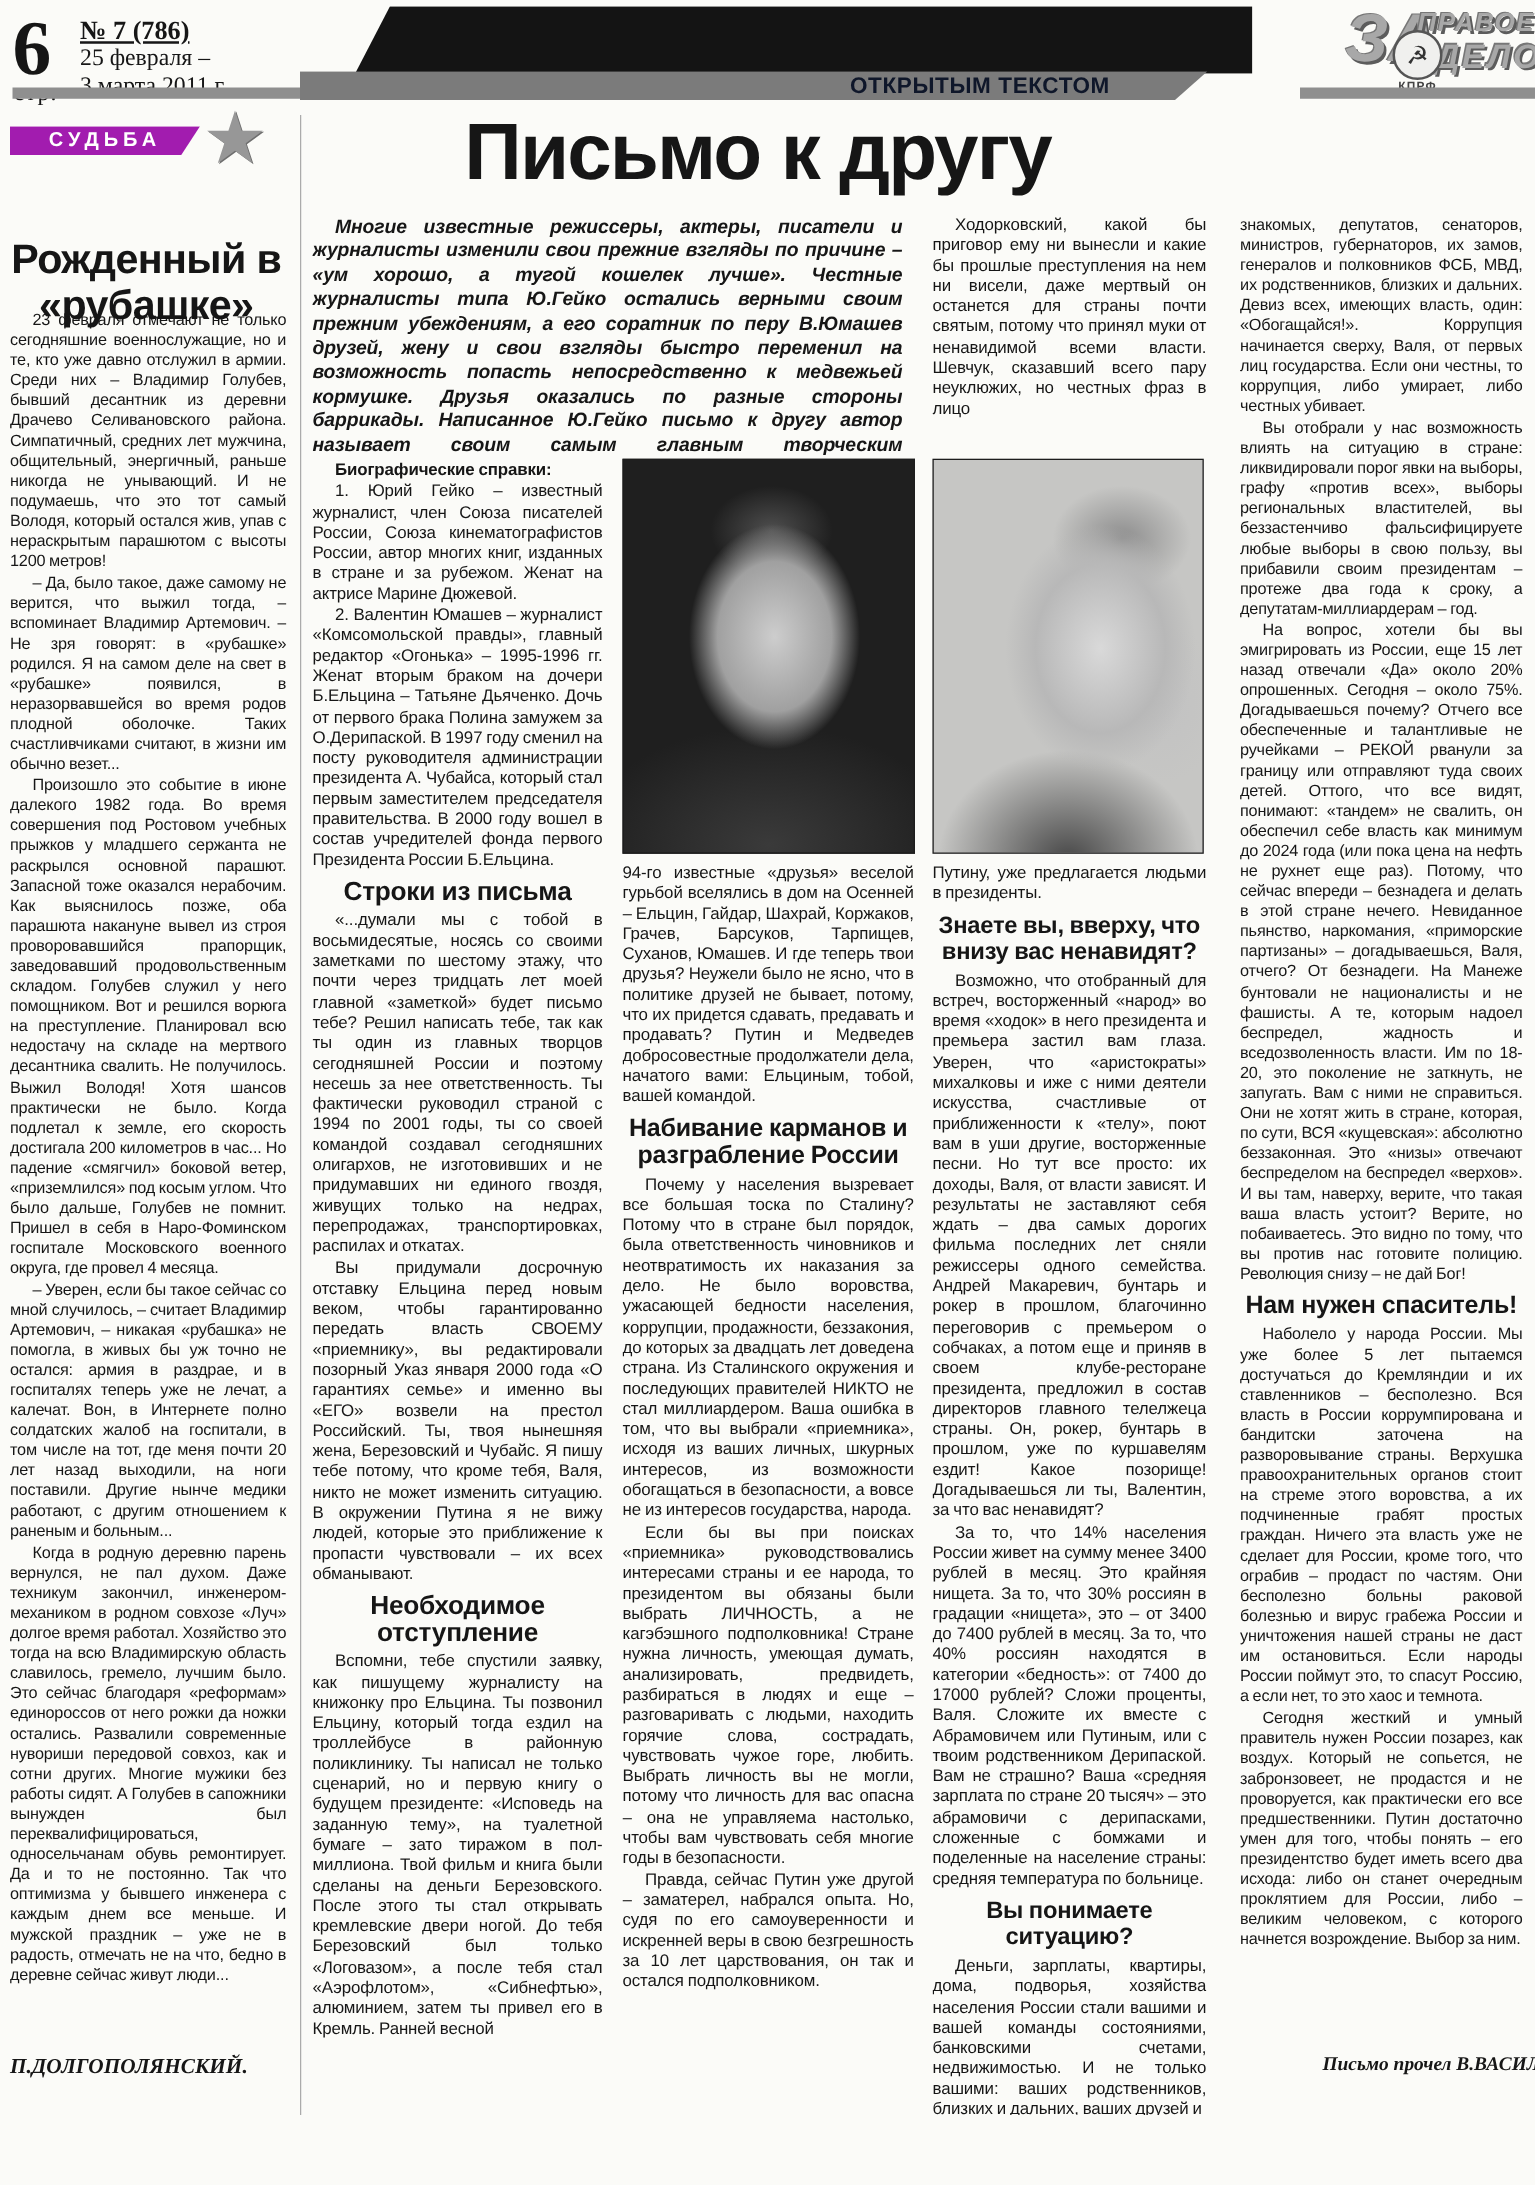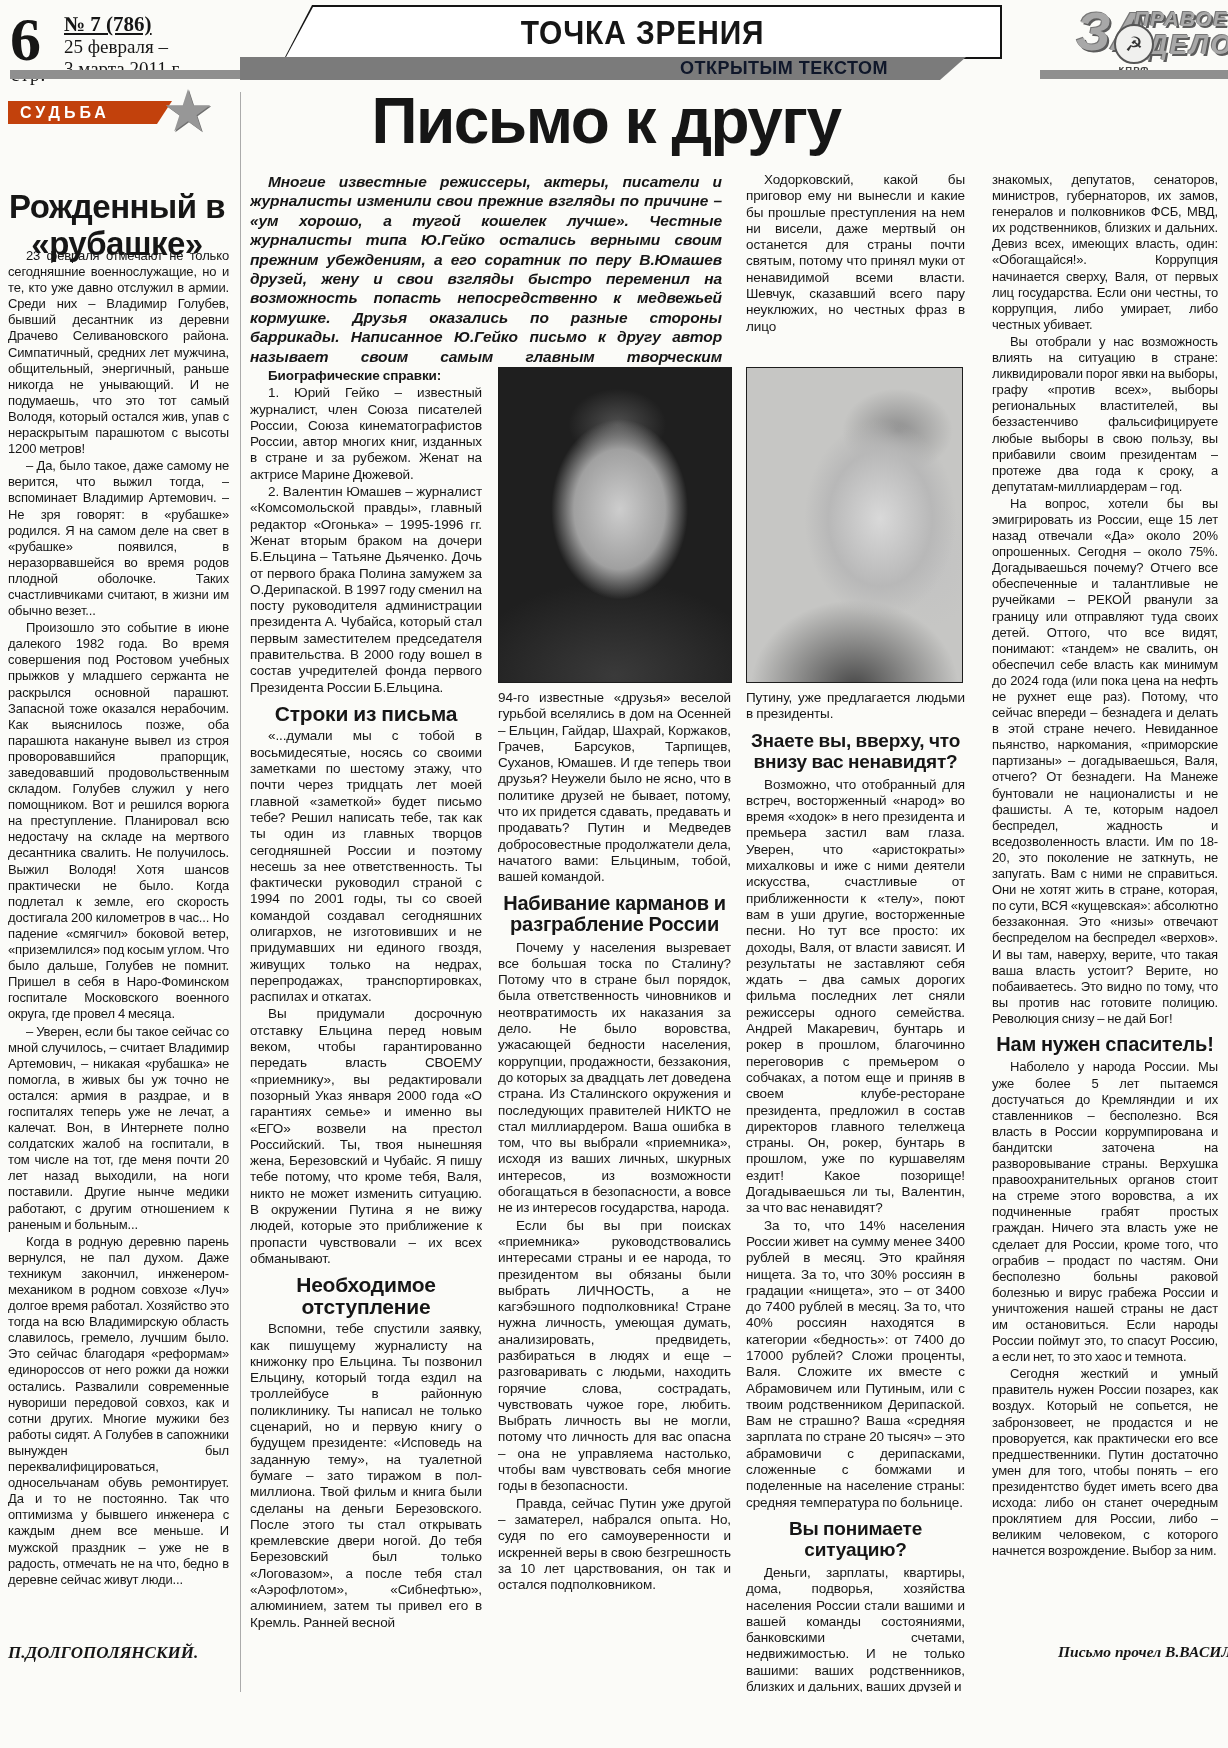--- a/index.html
+++ b/index.html
@@ -29,23 +29,23 @@
           color:#0f172a;font-weight:bold;font-size:18px;line-height:23px;text-align:right;
           padding-right:78px;box-sizing:border-box;letter-spacing:0.5px;}
   
   .logo-letters{font-weight:bold;font-style:italic;color:#a8a8a8;
                 text-shadow:2px 2px 0 #5c5c5c, -1px -1px 0 #777;}
   .emblem-circle{width:36px;height:36px;border:2px solid #555;border-radius:50%;
                  background:#f0f0ee;display:flex;align-items:center;justify-content:center;
                  font-size:20px;color:#333;}
   .kprf{font-size:9.5px;font-weight:bold;color:#444;letter-spacing:1px;text-align:center;}
   
-  .side-rubric{background:#c2410c;clip-path:polygon(0 0,100% 0,calc(100% - 15px) 100%,0 100%);
-               color:#fff;font-weight:bold;font-size:16px;line-height:23px;
-               letter-spacing:4px;padding-left:12px;}
+  .side-rubric{background:#a21caf;clip-path:polygon(0 0,100% 0,calc(100% - 15px) 100%,0 100%);
+               color:#fff;font-weight:bold;font-size:16px;line-height:23px;text-align:center;
+               letter-spacing:4px;}
   .star{font-size:58px;color:#979797;line-height:50px;text-shadow:1px 1px 0 #6e6e6e;}
   .side-title{font-size:33px;line-height:37px;font-weight:bold;text-align:center;
               letter-spacing:-0.5px;margin-top:48px;}
   .author{font-family:"Liberation Serif",serif;font-weight:bold;font-style:italic;
           font-size:17px;text-align:left;}
   
   .big-title{font-size:64px;font-weight:bold;letter-spacing:-1.5px;text-align:center;
              line-height:70px;white-space:nowrap;}
   .lead{font-size:15.5px;line-height:19.4px;font-weight:bold;font-style:italic;
         letter-spacing:-0.1px;}
@@ -76,23 +76,20 @@
   <div class="abs serif page-num" style="left:10px;top:12px;">6</div>
   <div class="abs serif page-label" style="left:11px;top:64px;">стр.</div>
   <div class="abs" style="left:64px;top:13px;width:190px;">
     <div class="serif issue-no">№ 7 (786)</div>
     <div class="serif issue-date">25 февраля –</div>
     <div class="serif issue-date">3 марта 2011 г.</div>
   </div>
   <div class="abs rule" style="left:10px;top:70px;width:272px;height:9px;"></div>
 
   <div class="abs banner-black" style="left:284px;top:5px;width:718px;height:54px;"></div>
-  <div class="abs banner-white" style="left:286px;top:7px;width:714px;height:50px;display:flex;align-items:center;justify-content:center;">
-    <span class="rubric-text">ТОЧКА ЗРЕНИЯ</span>
-  </div>
   <div class="abs subbar" style="left:240px;top:57px;width:726px;height:23px;">ОТКРЫТЫМ ТЕКСТОМ</div>
 
   <div class="abs" style="left:1076px;top:2px;width:152px;height:68px;">
     <span class="abs logo-letters" style="left:0;top:2px;font-size:54px;line-height:54px;">ЗА</span>
     <span class="abs logo-letters" style="left:58px;top:6px;font-size:21px;line-height:21px;letter-spacing:1px;">ПРАВОЕ</span>
     <span class="abs logo-letters" style="left:72px;top:30px;font-size:27px;line-height:27px;letter-spacing:2px;">ДЕЛО</span>
     <div class="abs" style="left:38px;top:22px;">
       <div class="emblem-circle">☭</div>
       <div class="kprf">КПРФ</div>
     </div>

